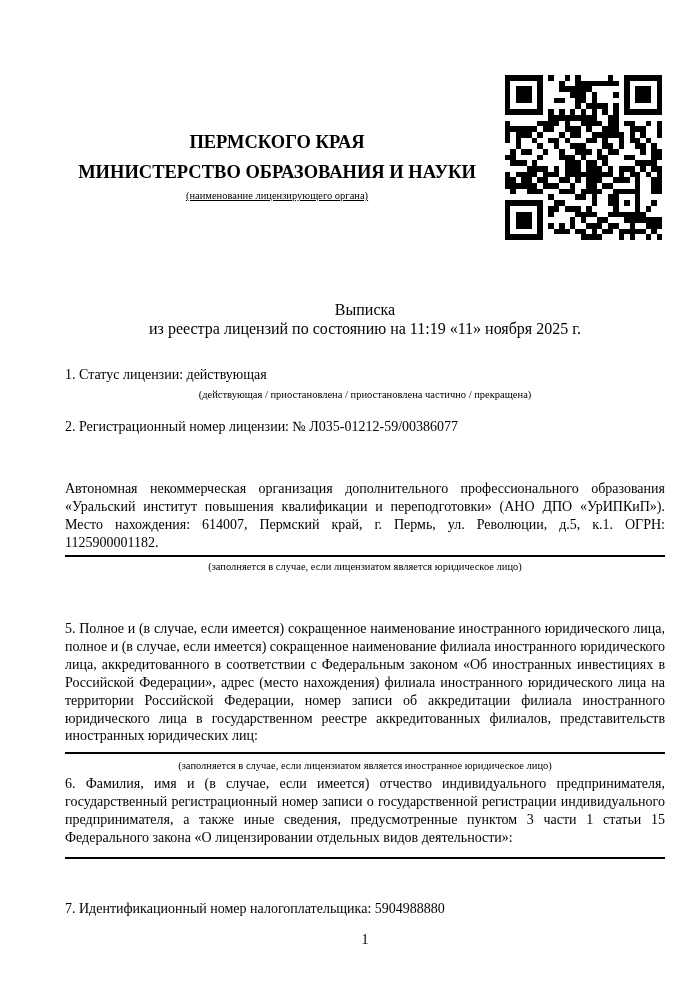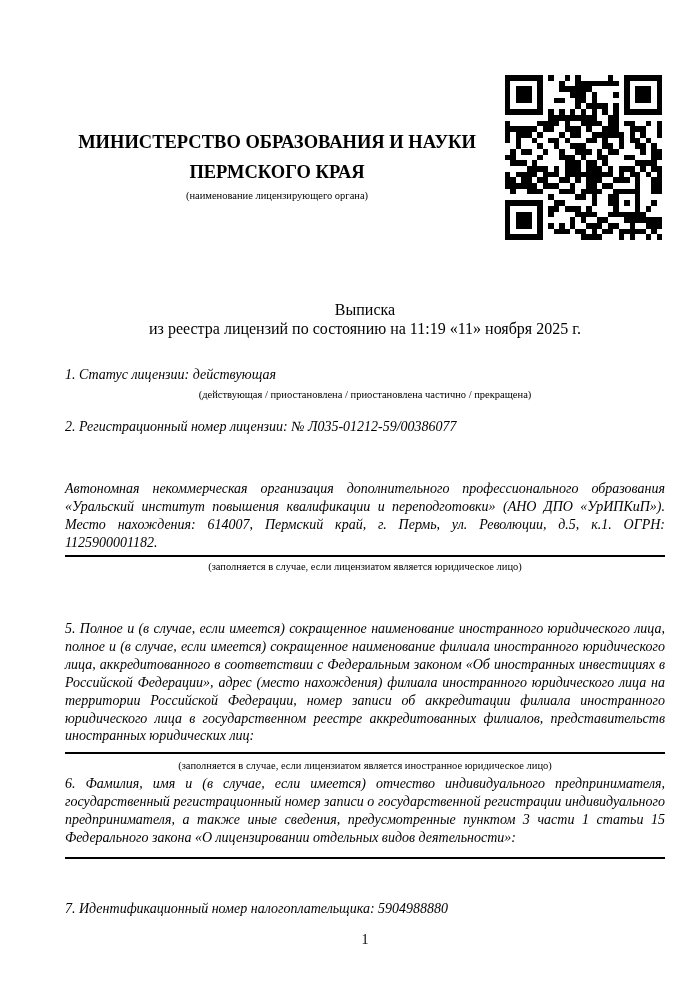--- a/index.html
+++ b/index.html
@@ -14,28 +14,28 @@
   }
   .abs{position:absolute;left:65px;width:600px;}
 
   
   .qr{position:absolute;left:505px;top:75px;width:157px;height:165px;}
 
   
   .authority{top:127px;width:424px;text-align:center;}
   .authority-name{font-weight:700;font-size:18.5px;line-height:30px;white-space:nowrap;}
   .caption{font-size:10.5px;line-height:13px;text-align:center;}
-  .authority .caption{margin-top:2px;}
+  .authority .caption{margin-top:2px;text-decoration:underline;}
 
   
   .title{top:301px;text-align:center;font-size:16px;line-height:18.5px;}
 
   
   .item{font-size:14px;line-height:17.9px;}
-  .item p{margin:0;font-style:italic;}
+  .item p{margin:0;}
   .just{text-align:justify;}
   .s1{top:366px}
   .s1 .caption{margin-top:4px;}
   .s2{top:418px}
   .s3{top:452px}
   .s4{top:480px}
   .s4 .rule{margin-top:3px;}
   .s4 .caption{margin-top:3px;}
   .s5{top:620px}
   .s5 .rule{margin-top:7px;}
@@ -497,22 +497,22 @@
         <rect x="16" y="28" width="1" height="1"></rect>
         <rect x="17" y="28" width="1" height="1"></rect>
         <rect x="21" y="28" width="1" height="1"></rect>
         <rect x="23" y="28" width="1" height="1"></rect>
         <rect x="26" y="28" width="1" height="1"></rect>
         <rect x="28" y="28" width="1" height="1"></rect>
       </g>
     </svg>
 
   <header class="abs authority">
+    <div class="authority-name">ПЕРМСКОГО КРАЯ</div>
     <div class="authority-name">МИНИСТЕРСТВО ОБРАЗОВАНИЯ И НАУКИ</div>
-    <div class="authority-name">ПЕРМСКОГО КРАЯ</div>
     <div class="caption">(наименование лицензирующего органа)</div>
   </header>
 
   <div class="abs title">
     <div>Выписка</div>
     <div>из реестра лицензий по состоянию на 11:19 «11» ноября 2025 г.</div>
   </div>
 
   <section class="abs item s1">
     <p>1. Статус лицензии: действующая</p>

